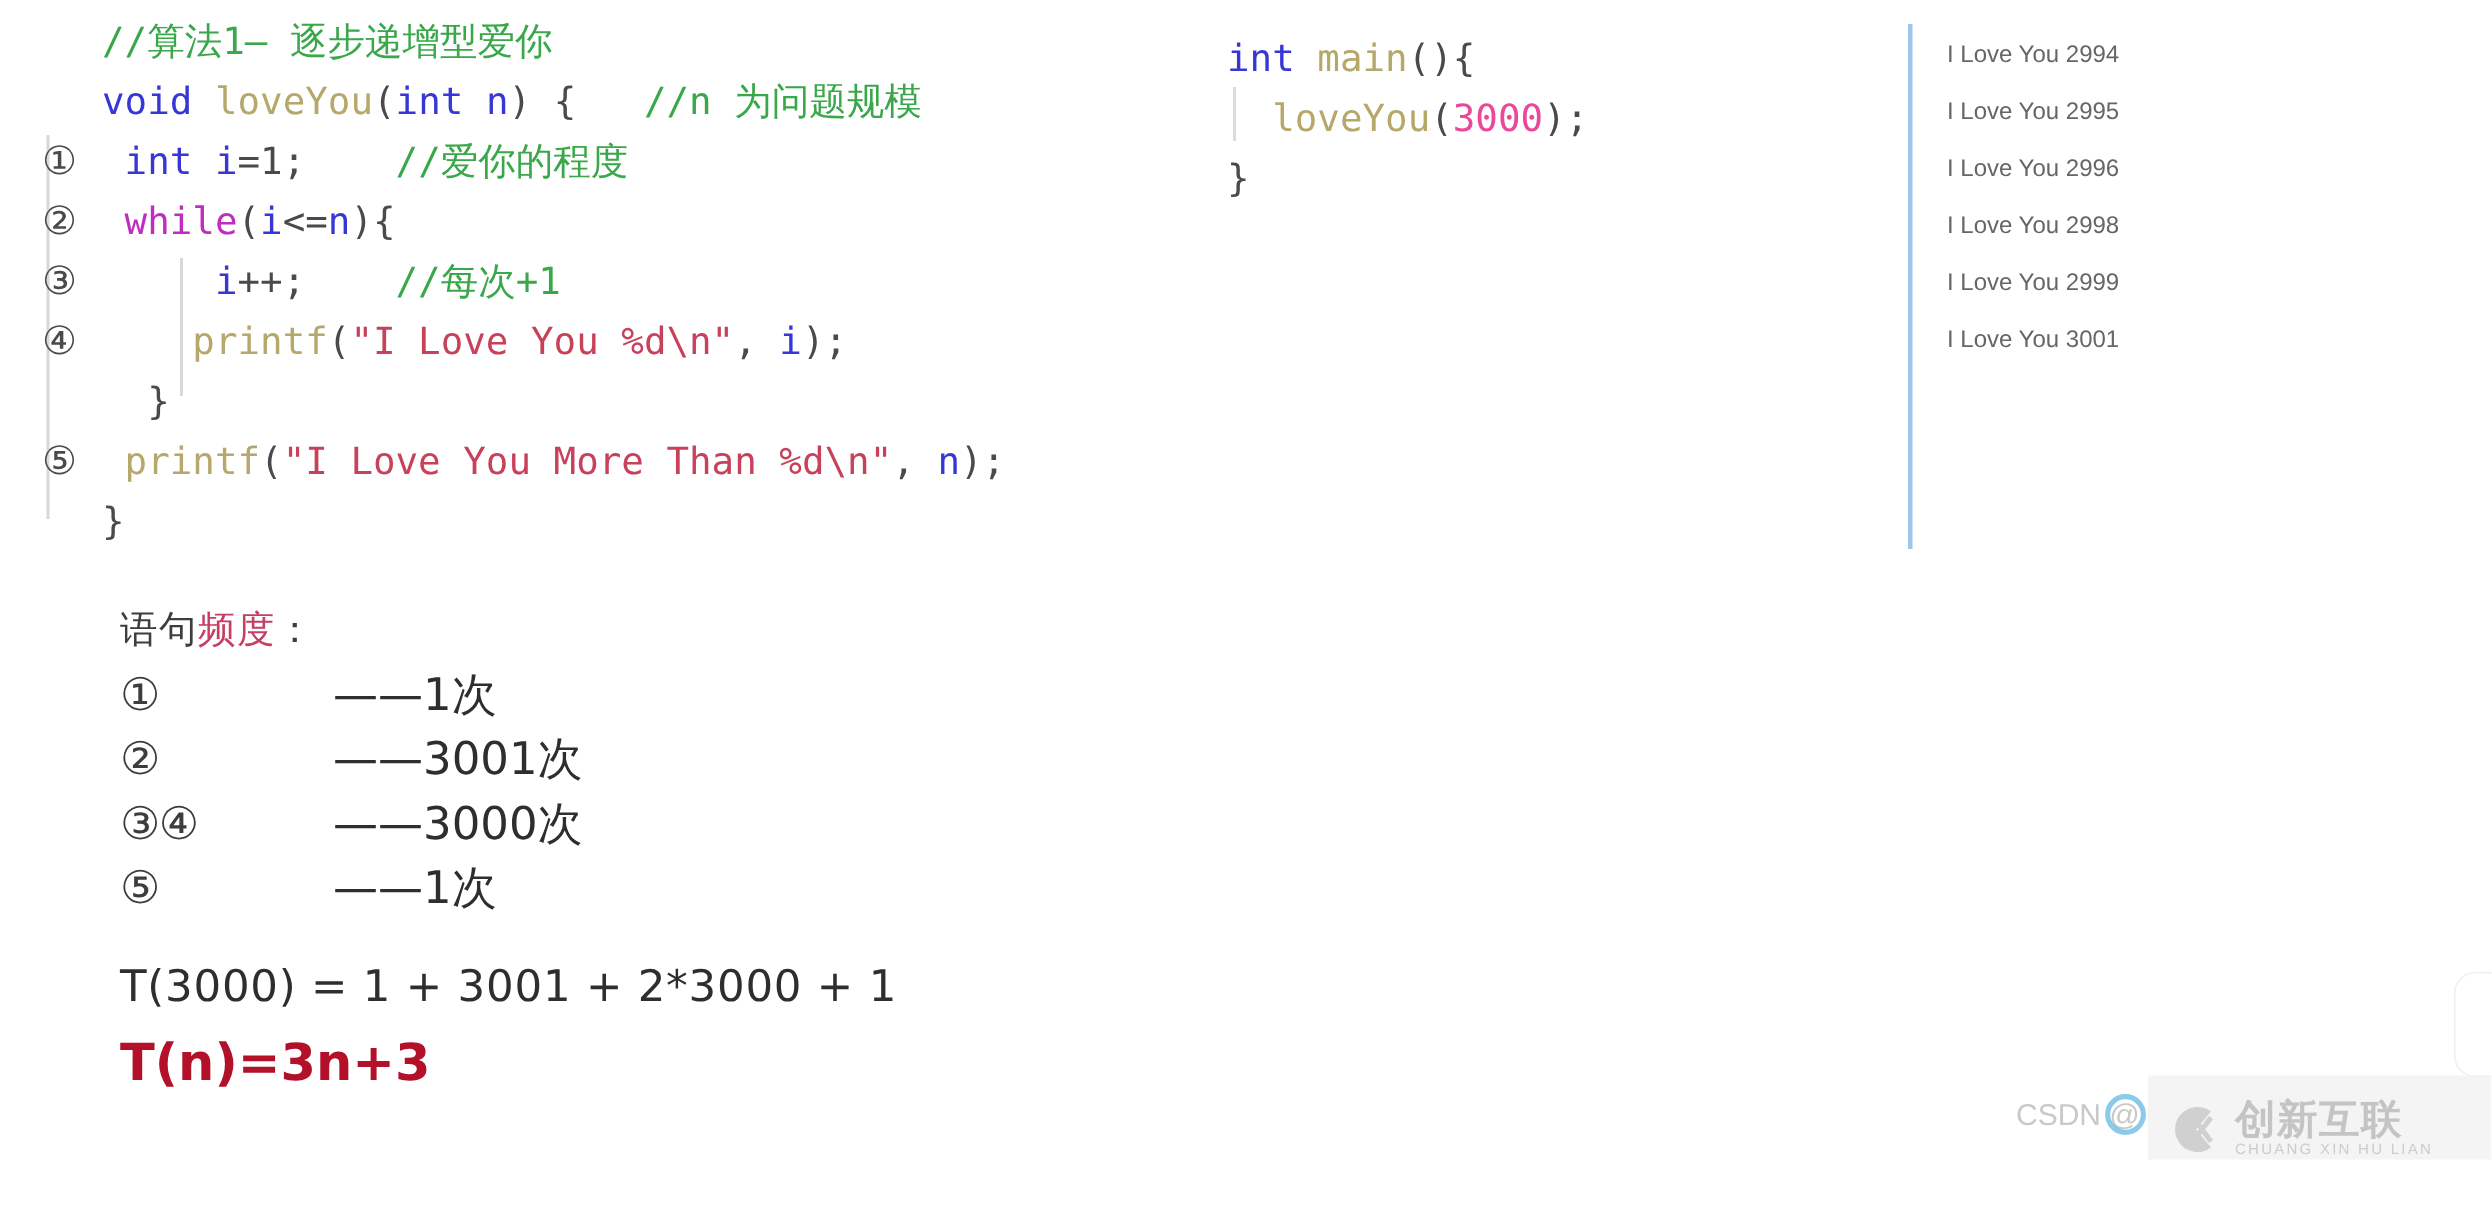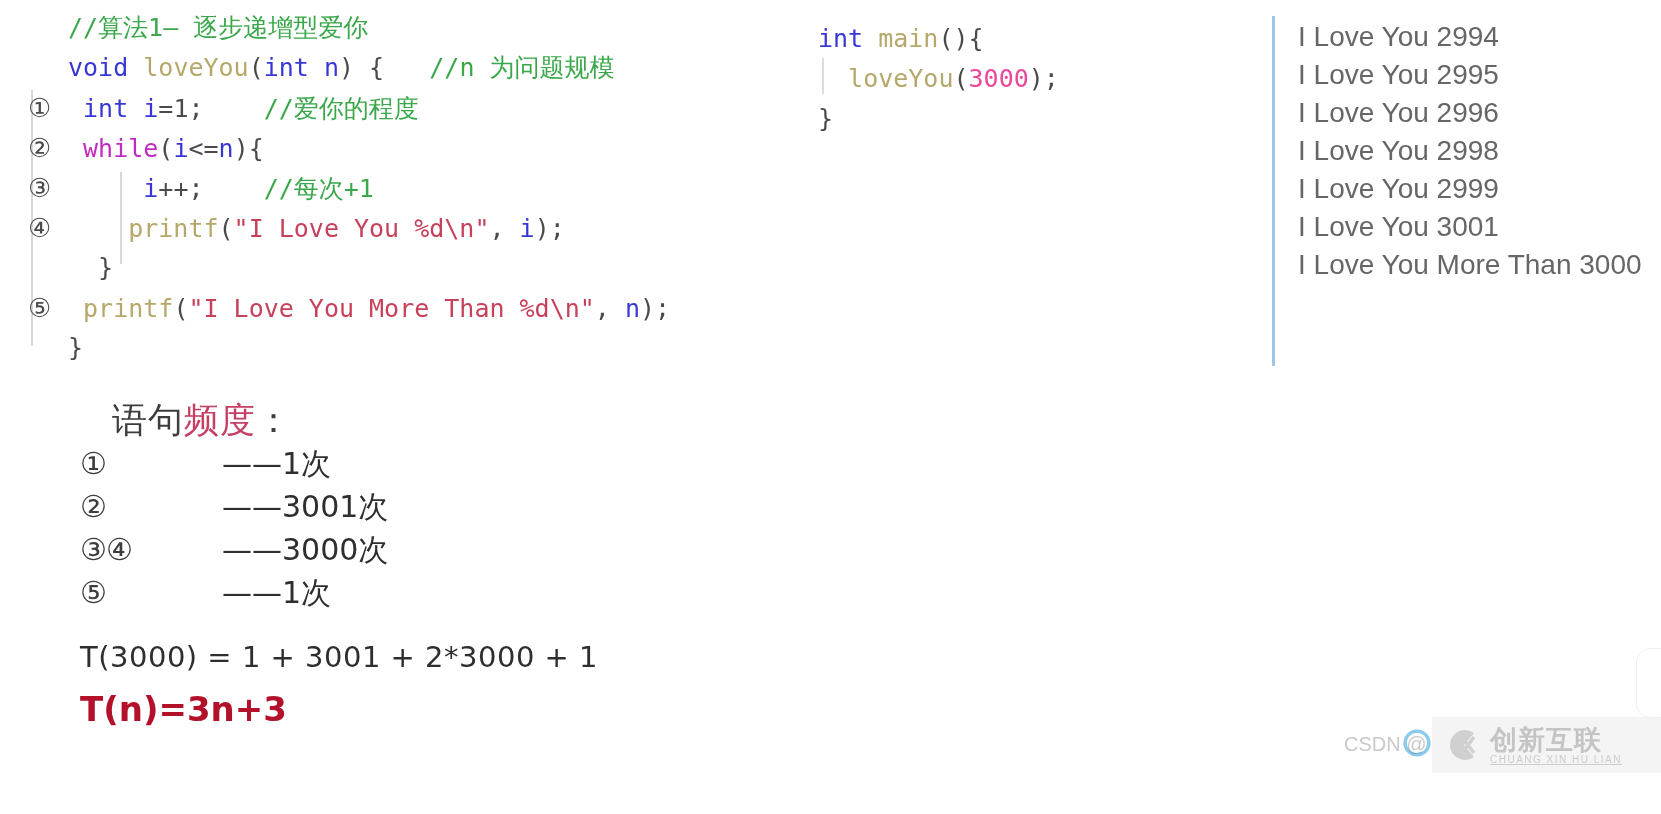--- a/index.html
+++ b/index.html
@@ -94,40 +94,39 @@
     top: 16px;
     width: 3px;
     height: 350px;
     background: #9dc6e8;
   }
   #console-out {
     position: absolute;
     left: 1298px;
     top: 18px;
     font-family: "Liberation Sans", sans-serif;
-    font-size: 28px;
+    font-size: 16px;
     line-height: 38px;
     color: #666666;
     white-space: pre;
   }
 
   
   #freq-section {
     position: absolute;
     left: 80px;
     top: 398px;
     font-family: "DejaVu Sans", sans-serif;
     font-size: 29px;
     color: #3d3d3d;
   }
   #freq-title {
-    font-size: 35px;
+    font-size: 25px;
     line-height: 44px;
     letter-spacing: 1px;
-    margin-left: 32px;
   }
   .freq-accent { color: #c63f63; }
   .freq-row {
     display: flex;
     line-height: 43px;
     height: 43px;
     align-items: center;
   }
   .freq-marks {
     width: 142px;
@@ -188,21 +187,21 @@
     opacity: 0.55;
   }
   #cx-logo {
     position: absolute;
     left: 1432px;
     top: 717px;
     width: 229px;
     height: 56px;
     background: #f4f4f4;
     display: flex;
-    align-items: center;
+    align-items: flex-end;
     padding-left: 10px;
     box-sizing: border-box;
   }
   #cx-mark {
     width: 40px;
     height: 40px;
     flex: 0 0 40px;
     margin-right: 8px;
   }
   #cx-text-wrap { display: flex; flex-direction: column; justify-content: center; }
@@ -213,21 +212,20 @@
     font-weight: 700;
     line-height: 29px;
     letter-spacing: 1px;
   }
   #cx-en {
     font-family: "Liberation Sans", sans-serif;
     font-size: 10px;
     color: #cccccc;
     letter-spacing: 1.5px;
     line-height: 12px;
-    text-decoration: underline;
   }
   #edge-panel {
     position: absolute;
     left: 1636px;
     top: 648px;
     width: 40px;
     height: 68px;
     border: 1px solid #efefef;
     border-radius: 14px;
     background: #ffffff;
@@ -238,21 +236,21 @@
 
 <div id="indent-guide-outer" class="indent-guide-outer"></div>
 <div id="indent-guide-inner" class="indent-guide-inner"></div>
 
 <div id="code-block"><div class="code-line"><span class="gutter"></span><span class="k-comment">//算法1— 逐步递增型爱你</span></div><div class="code-line"><span class="gutter"></span><span class="k-keyword">void</span><span class="k-plain"> </span><span class="k-fn">loveYou</span><span class="k-plain">(</span><span class="k-keyword">int</span><span class="k-plain"> </span><span class="k-var">n</span><span class="k-plain">) {   </span><span class="k-comment">//n 为问题规模</span></div><div class="code-line"><span class="gutter">①</span><span class="k-plain"> </span><span class="k-keyword">int</span><span class="k-plain"> </span><span class="k-var">i</span><span class="k-plain">=1;    </span><span class="k-comment">//爱你的程度</span></div><div class="code-line"><span class="gutter">②</span><span class="k-plain"> </span><span class="k-while">while</span><span class="k-plain">(</span><span class="k-var">i</span><span class="k-plain">&lt;=</span><span class="k-var">n</span><span class="k-plain">){</span></div><div class="code-line"><span class="gutter">③</span><span class="k-plain">     </span><span class="k-var">i</span><span class="k-plain">++;    </span><span class="k-comment">//每次+1</span></div><div class="code-line"><span class="gutter">④</span><span class="k-plain">    </span><span class="k-fn">printf</span><span class="k-plain">(</span><span class="k-str">"I Love You %d\n"</span><span class="k-plain">, </span><span class="k-var">i</span><span class="k-plain">);</span></div><div class="code-line"><span class="gutter"></span><span class="k-plain">  }</span></div><div class="code-line"><span class="gutter">⑤</span><span class="k-plain"> </span><span class="k-fn">printf</span><span class="k-plain">(</span><span class="k-str">"I Love You More Than %d\n"</span><span class="k-plain">, </span><span class="k-var">n</span><span class="k-plain">);</span></div><div class="code-line"><span class="gutter"></span><span class="k-plain">}</span></div></div>
 
 <div id="main-indent-guide"></div>
 <div id="main-block"><div class="code-line"><span class="k-keyword">int</span><span class="k-plain"> </span><span class="k-fn">main</span><span class="k-plain">(){</span></div><div class="code-line"><span class="k-plain">  </span><span class="k-fn">loveYou</span><span class="k-plain">(</span><span class="k-num">3000</span><span class="k-plain">);</span></div><div class="code-line"><span class="k-plain">}</span></div></div>
 
 <div id="console-bar"></div>
-<div id="console-out"><div>I Love You 2994</div><div>I Love You 2995</div><div>I Love You 2996</div><div>I Love You 2998</div><div>I Love You 2999</div><div>I Love You 3001</div><div>I Love You More Than 3000</div></div>
+<div id="console-out"><div>I Love You 2994</div><div>I Love You 2995</div><div>I Love You 2996</div><div>I Love You 2998</div><div>I Love You 2999</div><div>I Love You 3001</div></div>
 
 <div id="freq-section">
   <div id="freq-title">
     <span>语句</span><span class="freq-accent">频度</span><span>：</span>
   </div>
   <div id="freq-rows">
       <div class="freq-row">
         <span class="freq-marks">①</span>
         <span class="freq-count">——1次</span>
       </div>

